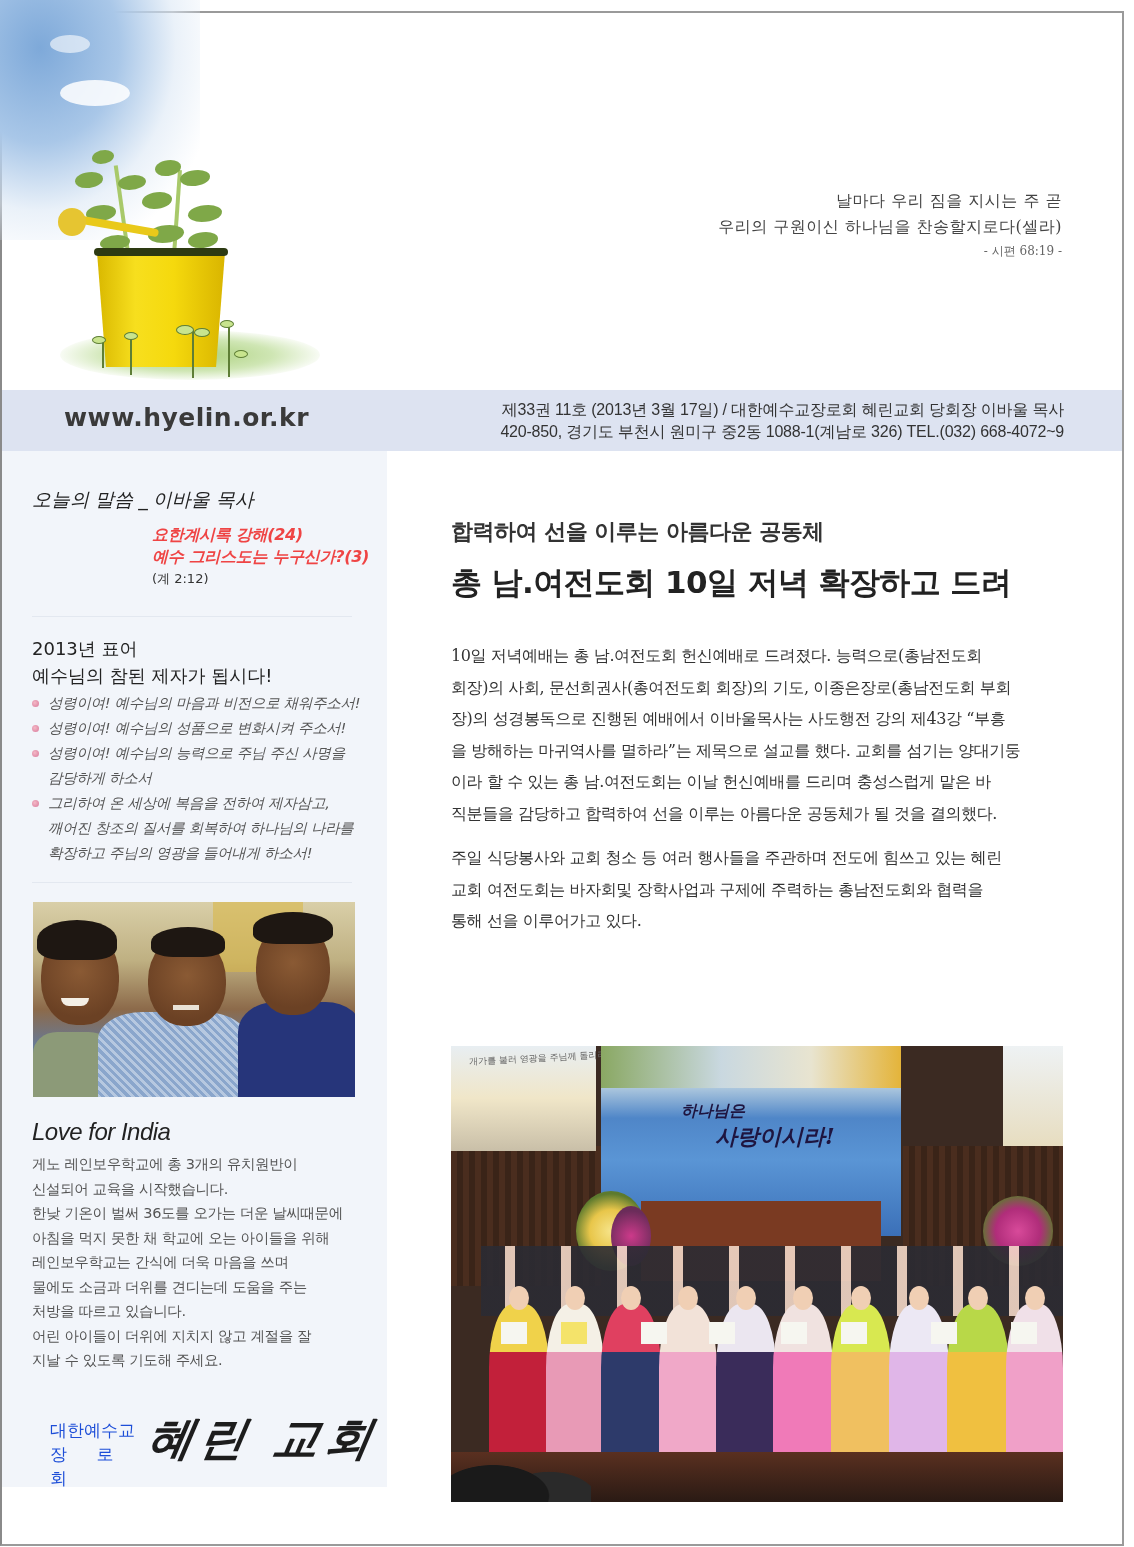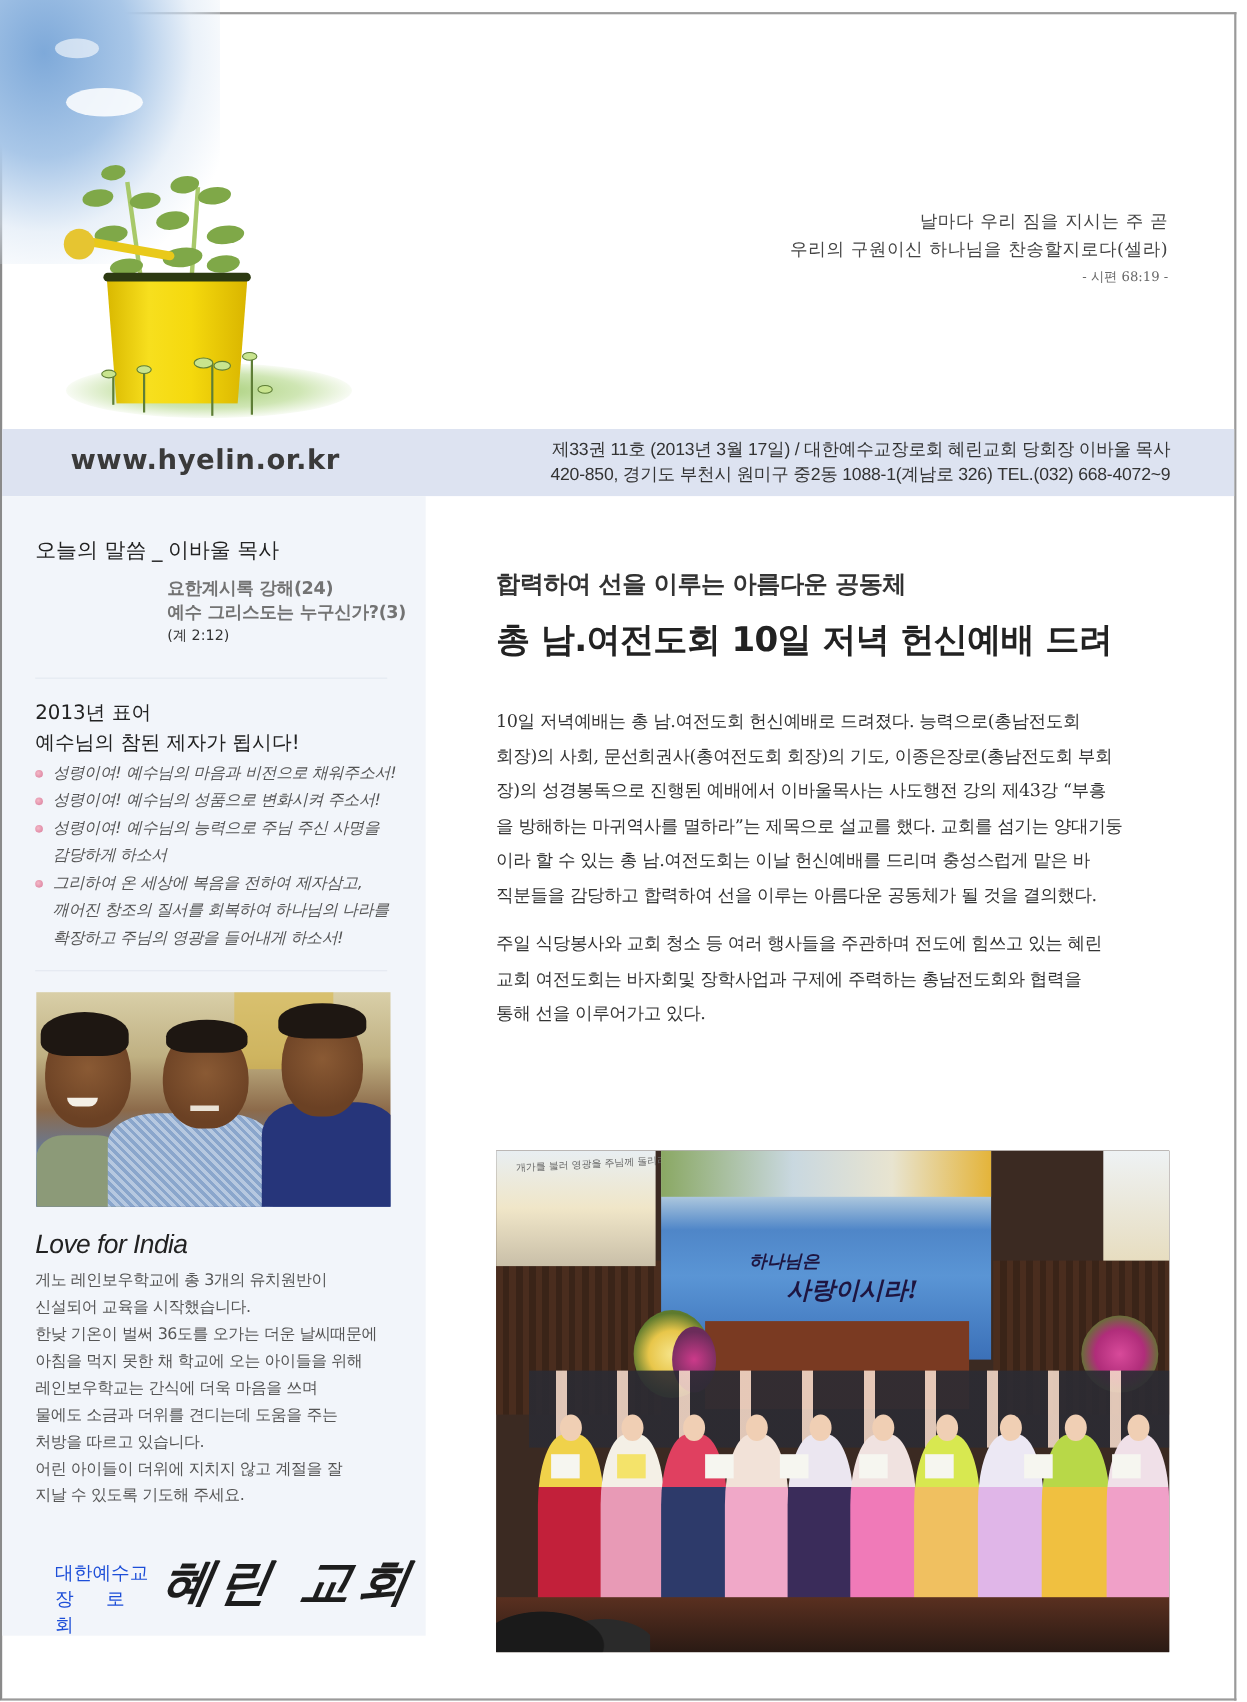--- a/index.html
+++ b/index.html
@@ -30,23 +30,23 @@
   .verse .ref { font-size: 12px; line-height: 22px; color: #666; }
 
   
   .band { position: absolute; left: 2px; top: 390px; width: 1120px; height: 61px; background: #dde3f1; }
   .url { position: absolute; left: 64px; top: 403px; font-family: "DejaVu Sans", sans-serif; font-weight: bold; font-size: 25px; color: #3a3a3a; letter-spacing: 0.5px; }
   .pubinfo { position: absolute; right: 70px; top: 399px; text-align: right; font-family: "Liberation Sans", sans-serif; font-size: 16px; line-height: 22px; color: #333; letter-spacing: -0.2px; }
 
   
   .leftcol { position: absolute; left: 2px; top: 451px; width: 385px; height: 1036px; background: #f2f5fa; }
   .sec { position: absolute; left: 32px; }
-  .sec-title { font-size: 19px; color: #222; }
+  .sec-title { font-size: 19px; color: #222; font-style: italic; }
   .sermon { position: absolute; left: 152px; top: 524px; }
-  .sermon .t1, .sermon .t2 { font-size: 16px; line-height: 22px; color: #737373; font-weight: bold; letter-spacing: -0.3px; }
+  .sermon .t1, .sermon .t2 { font-size: 16px; line-height: 22px; color: #ef4444; font-weight: bold; letter-spacing: -0.3px; font-style: italic; }
   .sermon .ref { font-size: 13px; line-height: 22px; color: #333; }
   .divider { position: absolute; left: 32px; width: 320px; height: 1px; background: #e3e8f0; }
   .motto-title { position: absolute; left: 32px; top: 636px; font-size: 18px; line-height: 26px; color: #222; }
   .motto-sub { position: absolute; left: 32px; top: 662px; font-size: 18px; line-height: 28px; color: #222; }
   .prayers { position: absolute; left: 32px; top: 691px; list-style: none; }
   .prayers li { position: relative; padding-left: 16px; font-size: 14.5px; line-height: 25px; color: #555; letter-spacing: -0.3px; font-style: italic; }
   .prayers li .bullet { position: absolute; left: 0; top: 9px; width: 7px; height: 7px; border-radius: 50%; background: radial-gradient(circle at 40% 40%, #f4b8c6, #d8799a); }
   .prayers li .cont { display: block; }
 
   .kids { position: absolute; left: 33px; top: 902px; width: 322px; height: 195px; overflow: hidden;
@@ -73,21 +73,21 @@
   .p1 { top: 640px; }
   .p2 { top: 842px; }
 
   
   .photo { position: absolute; left: 451px; top: 1046px; width: 612px; height: 456px; overflow: hidden; background: #3b2a22; }
   .photo .screen-l { position: absolute; left: 0; top: 0; width: 145px; height: 105px; background: linear-gradient(180deg, #e8eef2 0%, #f0e6c8 50%, #c9bfa8 100%); }
   .photo .screen-r { position: absolute; right: 0; top: 0; width: 60px; height: 100px; background: linear-gradient(180deg, #eef2f4 0%, #e7ddc0 100%); }
   .photo .screen-l-text { position: absolute; left: 18px; top: 6px; font-size: 9px; color: #666; transform: rotate(-3deg); }
   .photo .banner { position: absolute; left: 150px; top: 0; width: 300px; height: 190px; background: linear-gradient(180deg, #c8d8e8 0%, #b8cfe0 20%, #4f86c8 38%, #5a95d5 60%, #3b70b8 100%); }
   .photo .banner-top { position: absolute; left: 150px; top: 0; width: 300px; height: 42px; background: linear-gradient(90deg, #8aa863 0%, #c9d8e0 40%, #e8e4d0 70%, #e4b43a 100%); }
-  .photo .banner-text { position: absolute; left: 230px; top: 55px; font-family: "DejaVu Serif", serif; font-style: italic; font-weight: bold; color: #1e1540; margin-top: 36px; }
+  .photo .banner-text { position: absolute; left: 230px; top: 55px; font-family: "DejaVu Serif", serif; font-style: italic; font-weight: bold; color: #1e1540; }
   .photo .banner-text .a { display: block; font-size: 16px; }
   .photo .banner-text .b { display: block; font-size: 22px; margin-left: 34px; }
   .photo .wood { position: absolute; left: 0; top: 100px; width: 150px; height: 140px; background: repeating-linear-gradient(90deg, #4a2d1e 0 6px, #3a2418 6px 12px); }
   .photo .wood-r { position: absolute; right: 0; top: 100px; width: 160px; height: 140px; background: repeating-linear-gradient(90deg, #4a2d1e 0 6px, #3a2418 6px 12px); }
   .photo .altar { position: absolute; left: 190px; top: 155px; width: 240px; height: 80px; background: #7a3a22; }
   .photo .flowers-l { position: absolute; left: 125px; top: 145px; width: 70px; height: 80px; border-radius: 50%; background: radial-gradient(circle, #f6e48a 0%, #e8c64a 40%, #5d7a2e 70%); }
   .photo .flowers-r { position: absolute; right: 10px; top: 150px; width: 70px; height: 70px; border-radius: 50%; background: radial-gradient(circle, #d84a9a 0%, #b02d7a 45%, #5d7a2e 75%); }
   .photo .flowers-m { position: absolute; left: 160px; top: 160px; width: 40px; height: 60px; border-radius: 50%; background: radial-gradient(circle, #cc3a8a 0%, #6b2c5a 70%); }
   .photo .choir-back { position: absolute; left: 30px; top: 200px; width: 582px; height: 70px; background: repeating-linear-gradient(90deg, #2b2b33 0 24px, #f2d8c8 24px 34px, #2b2b33 34px 56px); opacity: 0.9; }
   .photo .hanbok { position: absolute; top: 258px; height: 160px; border-radius: 40% 40% 6px 6px; }
@@ -222,21 +222,21 @@
 
 <div class="church-logo">
   <div class="small">
     <span>대한예수교</span>
     <span class="spaced">장 로 회</span>
   </div>
   <div class="big">혜린 교회</div>
 </div>
 
 <div class="subhead">합력하여 선을 이루는 아름다운 공동체</div>
-<div class="headline">총 남.여전도회 10일 저녁 헌신예배 드려</div>
+<div class="headline">총 남.여전도회 10일 저녁 확장하고 드려</div>
 
 <div class="body-para p1">
   <span>  10일 저녁예배는 총 남.여전도회 헌신예배로 드려졌다. 능력으로(총남전도회</span>
   <span>회장)의 사회, 문선희권사(총여전도회 회장)의 기도, 이종은장로(총남전도회 부회</span>
   <span>장)의 성경봉독으로 진행된 예배에서 이바울목사는 사도행전 강의 제43강 “부흥</span>
   <span>을 방해하는 마귀역사를 멸하라”는 제목으로 설교를 했다. 교회를 섬기는 양대기둥</span>
   <span>이라 할 수 있는 총 남.여전도회는 이날 헌신예배를 드리며 충성스럽게 맡은 바</span>
   <span>직분들을 감당하고 합력하여 선을 이루는 아름다운 공동체가 될 것을 결의했다.</span>
 </div>
 <div class="body-para p2">

